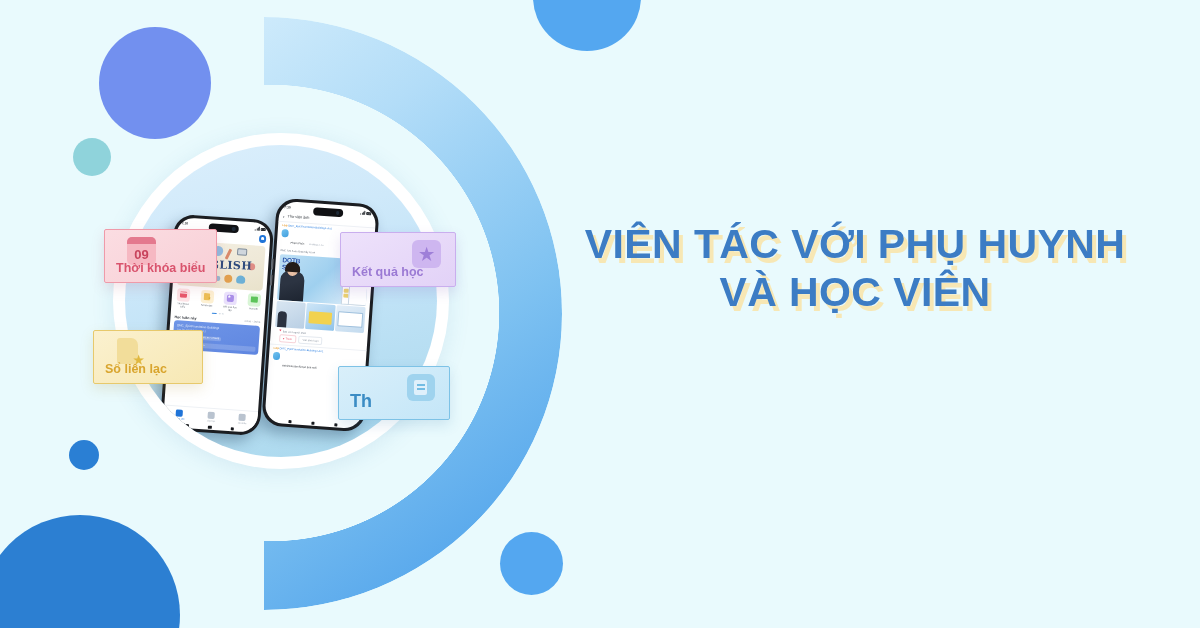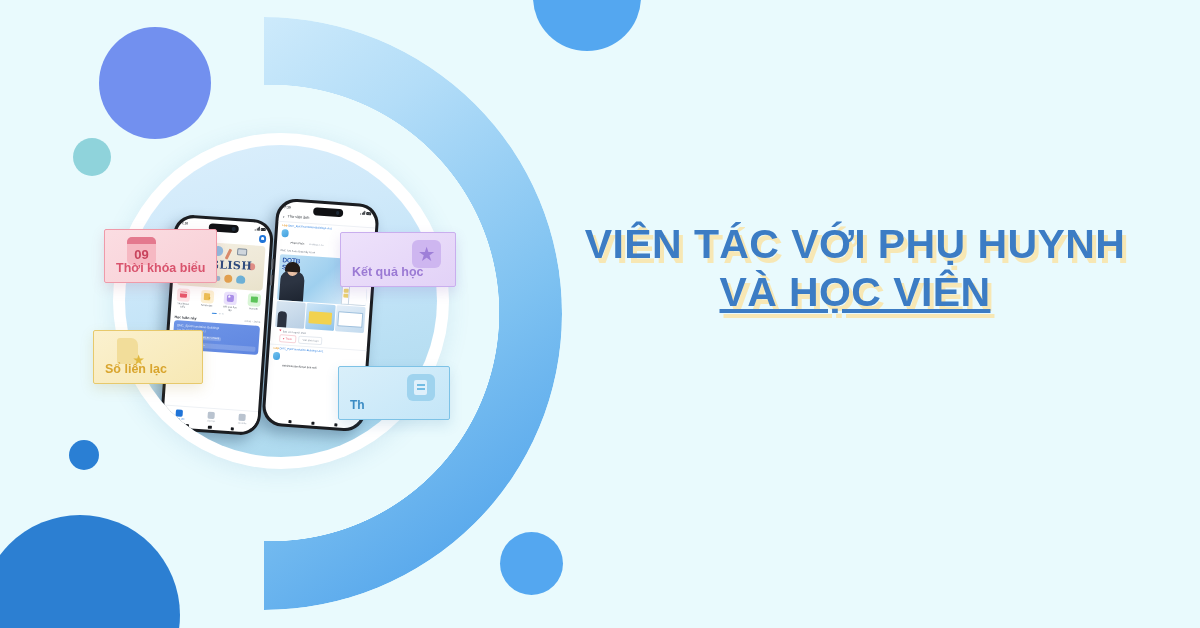--- a/index.html
+++ b/index.html
@@ -301,41 +301,41 @@
     display:flex; align-items:center; justify-content:center;
   }
   #card-result .cicon b { color:#9e7fd8; font-size:17px; line-height:1; }
 
   #card-tuition {
     left:338px; top:366px; width:112px; height:54px;
     background:linear-gradient(150deg,#d9effa 0%,#c4e6f8 100%);
     border:1.6px solid #7dc2e6; z-index:7;
     box-shadow:0 5px 13px rgba(50,120,170,.16);
   }
-  #card-tuition .ctext { font-size:12px; color:#3b8cc4; }
+  #card-tuition .ctext { font-size:18px; color:#3b8cc4; }
   #card-tuition .cicon {
     right:14px; top:7px; width:28px; height:27px; border-radius:6px; background:#9fd3ee;
   }
   #card-tuition .cicon:before{
     content:""; position:absolute; left:7px; top:6px; width:13px;height:15px;border-radius:2px;background:#dff0fb;
   }
   #card-tuition .cicon:after{
     content:""; position:absolute; left:10px; top:10px; width:8px;height:1.6px;background:#73bce3;
     box-shadow:0 4px 0 #73bce3;
   }
 
   
   #headline {
     position:absolute; left:530px; top:221px; width:650px;
     text-align:center; line-height:1.17;
     font-weight:bold; font-size:41px; letter-spacing:.4px;
     color:#3c7cc4;
     text-shadow:4px 5px 0 #f7e7b4;
   }
-  #headline .l2 { display:block;text-decoration:underline; }
+  #headline .l2 { display:block; }
 </style>
 </head>
 <body>
 
 <div id="stage">
 
   <div class="deco deco-periwinkle"></div>
   <div class="deco deco-teal"></div>
   <div class="deco deco-topblue"></div>
   <div class="deco deco-smallblue"></div>

